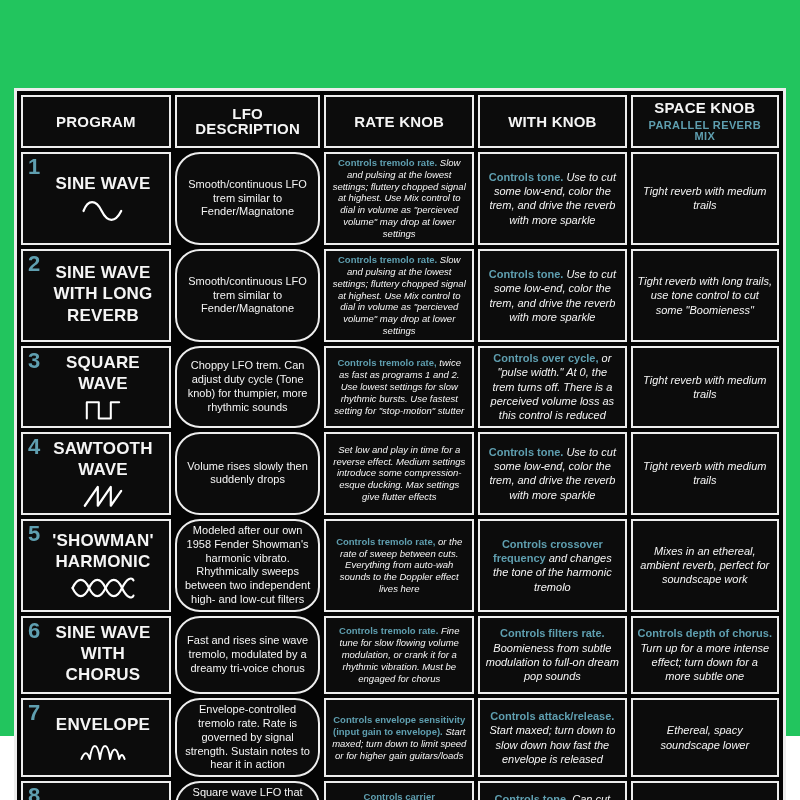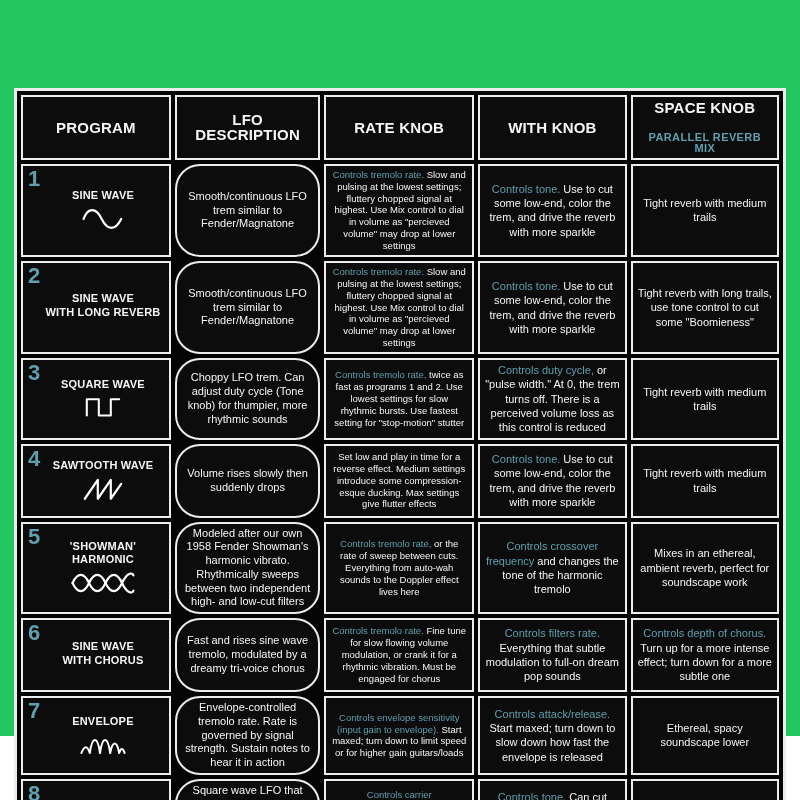--- a/index.html
+++ b/index.html
@@ -3,32 +3,32 @@
 <meta charset="utf-8">
 <style>
   html,body{margin:0;padding:0;background:#ffffff;width:800px;height:800px;font-family:"Liberation Sans",sans-serif;}
   .photo{position:absolute;top:0;left:0;width:800px;height:736px;background:#22c55e;}
   .frame{position:absolute;left:14px;top:88px;width:766px;border:3px solid #ededed;background:#040404;}
   table.grid{width:100%;border-collapse:separate;border-spacing:4px;table-layout:fixed;}
   table.grid col.c-prog{width:20.2%;} table.grid col.c-lfo{width:19.6%;}
   table.grid col.c-rate{width:20.2%;} table.grid col.c-tone{width:20%;} table.grid col.c-space{width:20%;}
   th,td{background:#0c0c0c;border:2px solid #ededed;color:#f5f5f5;vertical-align:middle;text-align:center;padding:3px 5px;}
   th{height:40px;font-size:15px;letter-spacing:.2px;line-height:1.05;font-weight:bold;}
-  .hdr-sub{display:block;font-size:11px;font-weight:bold;color:var(--accent);letter-spacing:.4px;margin-top:16px;}
+  .hdr-sub{display:block;font-size:11px;font-weight:bold;color:var(--accent);letter-spacing:.4px;margin-top:4px;}
   td{height:62px;}
   td.prog{position:relative;padding:4px 4px 4px 18px;}
   .num{position:absolute;left:5px;top:2px;font-size:22px;font-weight:bold;color:var(--accent);line-height:1;}
-  .ptitle{font-size:11px;font-weight:bold;letter-spacing:.2px;line-height:1.25;}
+  .ptitle{font-size:17px;font-weight:bold;letter-spacing:.2px;line-height:1.25;}
   .picon{margin-top:3px;line-height:0;}
   .picon svg{display:inline-block;}
   td.lfo{font-size:11px;line-height:1.25;border-radius:25px;}
   td.rate{font-size:9.5px;line-height:1.25;}
   td.tone,td.space{font-size:11px;line-height:1.3;margin-top:29px;}
-  .hl{color:var(--accent);}
-  .body-txt{color:#f5f5f5;}
+  .hl{color:var(--accent);font-weight:bold;}
+  .body-txt{color:#f5f5f5;font-style:italic;}
   svg .stroke{fill:none;stroke:#fff;stroke-width:3.4;stroke-linecap:round;stroke-linejoin:round;}
 </style>
 </head>
 <body>
 
 <div class="photo">
   <div class="frame">
     <table class="grid">
       <colgroup>
         <col class="c-prog">
@@ -110,21 +110,21 @@
     <path class="stroke" d="M5,34 L5,7 L25,7 L25,34 L45,34 L45,7 L59,7"></path>
   </svg></div>
     </td>
     <td class="lfo">
       <span>Choppy LFO trem. Can adjust duty cycle (Tone knob) for thumpier, more rhythmic sounds</span>
     </td>
     <td class="rate">
       <span class="hl">Controls tremolo rate,</span><span class="body-txt"> twice as fast as programs 1 and 2. Use lowest settings for slow rhythmic bursts. Use fastest setting for "stop-motion" stutter</span>
     </td>
     <td class="tone">
-      <span class="hl">Controls duty cycle,</span><span class="body-txt"> or "pulse width." At 0, the trem turns off. There is a perceived volume loss as this control is reduced</span>
+      <span class="hl">Controls over cycle,</span><span class="body-txt"> or "pulse width." At 0, the trem turns off. There is a perceived volume loss as this control is reduced</span>
     </td>
     <td class="space">
       <span class="hl"></span><span class="body-txt">Tight reverb with medium trails</span>
     </td>
   </tr>
           <tr>
     <td class="prog">
       <span class="num">4</span>
       <div class="ptitle">
         <span>SAWTOOTH WAVE</span><br>
@@ -181,21 +181,21 @@
       </div>
       <div class="picon"></div>
     </td>
     <td class="lfo">
       <span>Fast and rises sine wave tremolo, modulated by a dreamy tri-voice chorus</span>
     </td>
     <td class="rate">
       <span class="hl">Controls tremolo rate.</span><span class="body-txt"> Fine tune for slow flowing volume modulation, or crank it for a rhythmic vibration. Must be engaged for chorus</span>
     </td>
     <td class="tone">
-      <span class="hl">Controls filters rate.</span><span class="body-txt"> Everything that subtle modulation to full-on dream pop sounds</span>
+      <span class="hl">Controls filters rate.</span><span class="body-txt"> Boomieness from subtle modulation to full-on dream pop sounds</span>
     </td>
     <td class="space">
       <span class="hl">Controls depth of chorus.</span><span class="body-txt"> Turn up for a more intense effect; turn down for a more subtle one</span>
     </td>
   </tr>
           <tr>
     <td class="prog">
       <span class="num">7</span>
       <div class="ptitle">
         <span>ENVELOPE</span><br>

